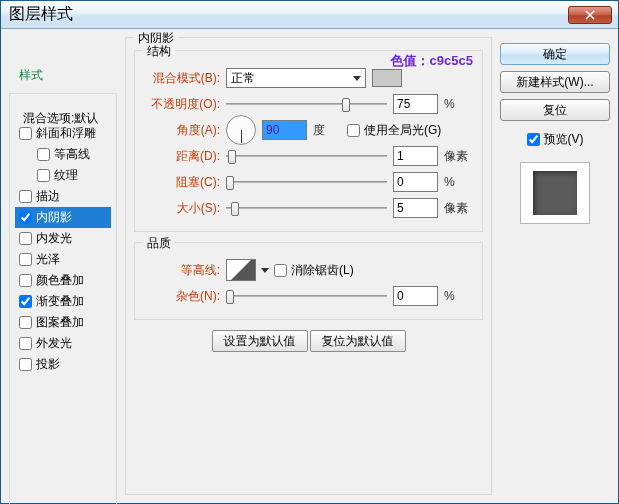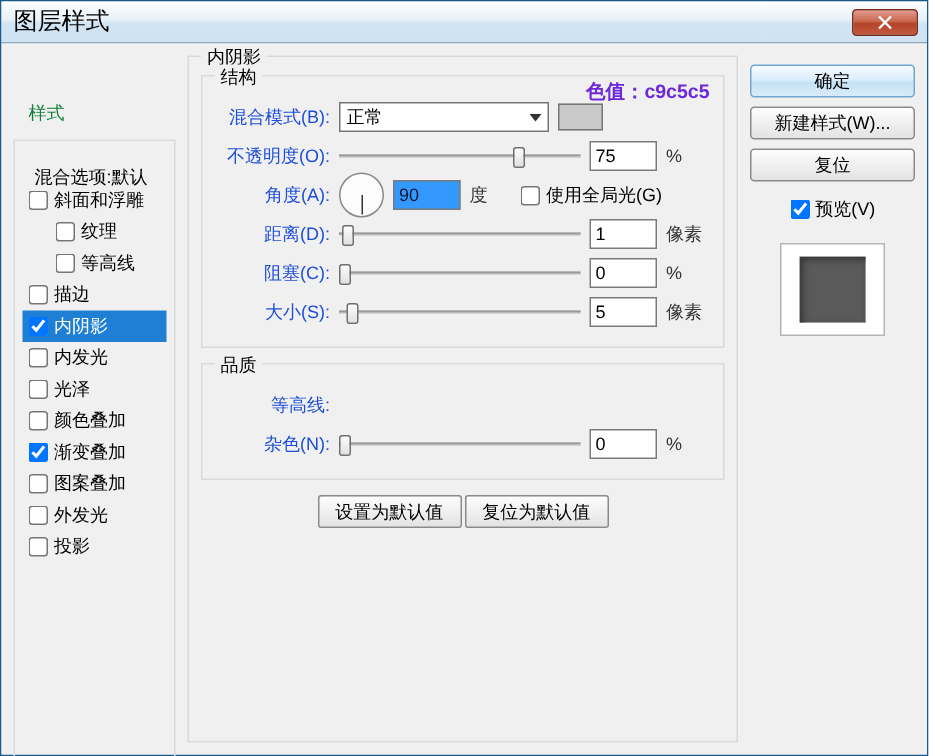--- a/index.html
+++ b/index.html
@@ -20,30 +20,30 @@
 .style-item.selected { background: #1e7fd4; color: #fff; }
 .style-item input[type=checkbox] { margin-right: 4px; width: 13px; height: 13px; }
 .style-item.indent { padding-left: 22px; }
 .style-item.noind { padding-left: 4px; }
 .style-item .blend-opt { padding-left: 4px; margin-top: 12px; }
 .mid-col { display: flex; flex-direction: column; gap: 6px; }
 .group-label { position: absolute; top: -8px; left: 8px; background: #f0f0f0; padding: 0 4px; }
 .subgroup { border: 1px solid #d9d9d9; position: relative; padding: 14px 10px 10px 10px; margin-bottom: 10px; }
 .subgroup-label { position: absolute; top: -8px; left: 8px; background: #f0f0f0; padding: 0 4px; }
 .row { display: flex; align-items: center; height: 26px; gap: 6px; }
-.row-label { width: 75px; text-align: right; color: #1d4ed8; }
+.row-label { width: 75px; text-align: right; color: #c2410c; }
 .combo { width: 140px; height: 20px; border: 1px solid #767676; background: #fff; display: flex; align-items: center; padding: 0 4px; position: relative; }
 .combo::after { content: ""; position: absolute; right: 4px; top: 7px; border-left: 4px solid transparent; border-right: 4px solid transparent; border-top: 5px solid #333; }
 .color-sw { width: 30px; height: 18px; border: 1px solid #767676; background: #c9c9c9; }
 .annot { color: #6d28d9; font-size: 13px; position: absolute; top: 14px; right: 18px; font-weight: bold; text-align: right; }
 .slider { flex: 1; height: 18px; position: relative; }
 .slider-track { position: absolute; top: 8px; left: 0; right: 0; height: 2px; background: #b8b8b8; border-top: 1px solid #999; }
 .slider-thumb { position: absolute; top: 3px; width: 8px; height: 14px; background: linear-gradient(#fdfdfd,#e0e0e0); border: 1px solid #707070; border-radius: 2px; }
 .num-input { width: 45px; height: 20px; border: 1px solid #7a7a7a; background: #fff; padding: 0 3px; }
-.num-input.sel { background: #3399ff; color: #0f172a; }
+.num-input.sel { background: #3399ff; color: #4c1d95; }
 .unit { width: 28px; color: #333; }
 .angle-dial { width: 30px; height: 30px; border: 1px solid #888; border-radius: 50%; background: #fcfcfc; position: relative; }
 .angle-dial::after { content: ""; position: absolute; left: 50%; top: 50%; width: 1px; height: 13px; background: #333; transform-origin: top; transform: rotate(0deg); }
 .chk-label { display: flex; align-items: center; gap: 4px; }
 .chk-label input { width: 13px; height: 13px; }
 .contour-sw { width: 30px; height: 22px; border: 1px solid #767676; background: linear-gradient(135deg,#fff 0%, #fff 48%, #555 52%, #555 100%); position: relative; }
 .contour-sw::after { content: ""; position: absolute; right: -14px; top: 8px; border-left: 4px solid transparent; border-right: 4px solid transparent; border-top: 5px solid #333; }
 .contour-wrap { display: flex; align-items: center; gap: 18px; }
 .btn-row { display: flex; gap: 2px; justify-content: center; margin-top: 6px; }
 .ps-btn { min-width: 96px; height: 22px; border: 1px solid #8a8a8a; background: linear-gradient(#fdfdfd,#e3e3e3); border-radius: 2px; cursor: pointer; padding: 0 10px; }
@@ -78,25 +78,25 @@
           <div class="style-item noind">
             <span class="blend-opt">混合选项:默认</span>
           </div>
           <div id="sl">
               <div class="style-item">
                 <input type="checkbox" style="">
                 <span>斜面和浮雕</span>
               </div>
               <div class="style-item indent">
                 <input type="checkbox" style="">
+                <span>等高线</span>
+              </div>
+              <div class="style-item indent">
+                <input type="checkbox" style="">
                 <span>纹理</span>
-              </div>
-              <div class="style-item indent">
-                <input type="checkbox" style="">
-                <span>等高线</span>
               </div>
               <div class="style-item">
                 <input type="checkbox" style="">
                 <span>描边</span>
               </div>
               <div class="style-item selected">
                 <input type="checkbox" checked="" style="">
                 <span>内阴影</span>
               </div>
               <div class="style-item">
@@ -198,20 +198,27 @@
             <input class="num-input" value="5" style="">
             <span class="unit">像素</span>
           </div>
         </div>
 
         <div class="subgroup">
           <span class="subgroup-label">品质</span>
 
           <div class="row">
             <span class="row-label">等高线:</span>
+            <div class="contour-wrap">
+              <div class="contour-sw"></div>
+              <label class="chk-label">
+                <input type="checkbox" style="">
+                <span>消除锯齿(L)</span>
+              </label>
+            </div>
           </div>
 
           <div class="row">
             <span class="row-label">杂色(N):</span>
             <div class="slider">
                 <div class="slider-track"></div>
                 <div class="slider-thumb" style="left:0%"></div>
               </div>
             <input class="num-input" value="0" style="">
             <span class="unit">%</span>

